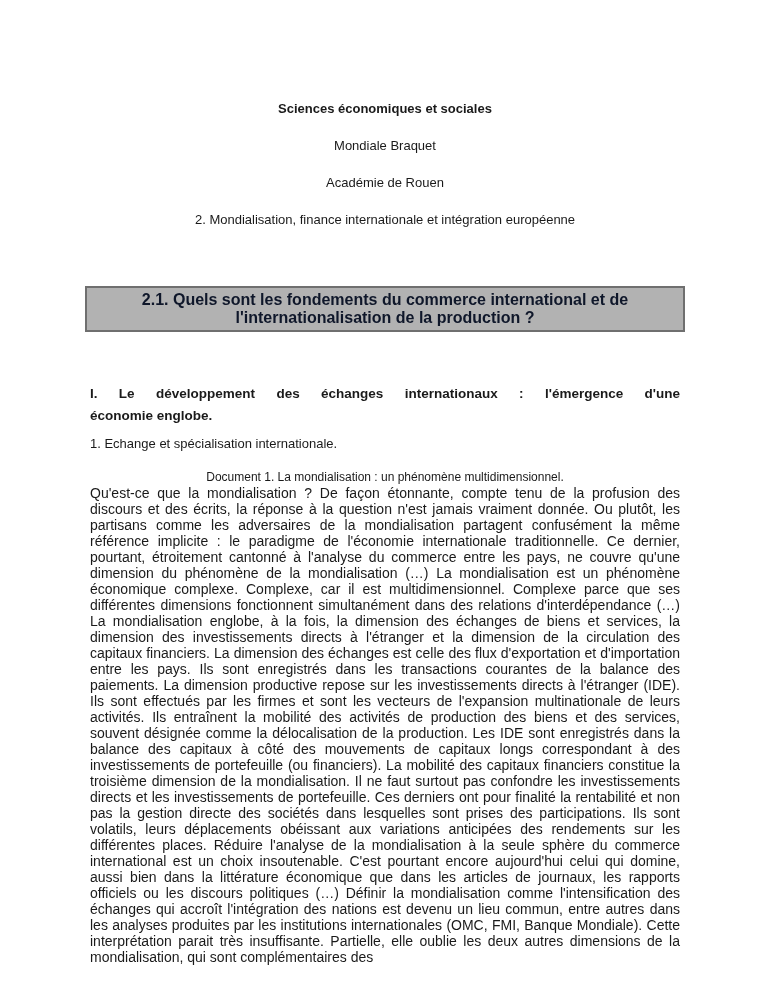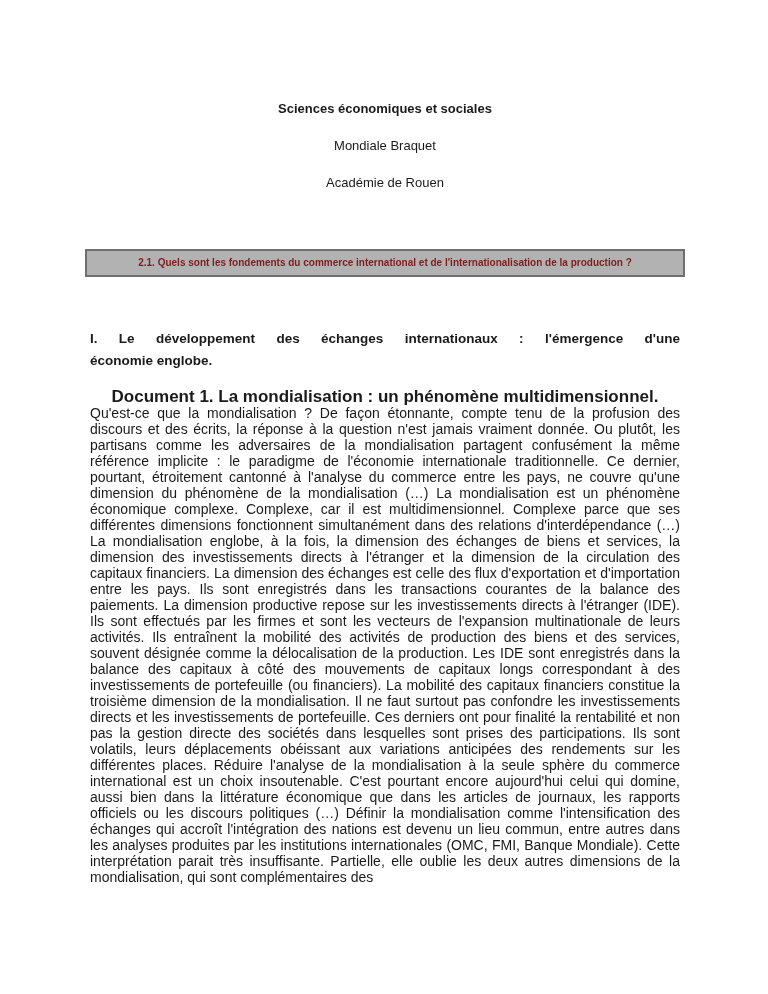--- a/index.html
+++ b/index.html
@@ -30,23 +30,23 @@
   .hdr-title { font-weight: bold; }
   .banner {
     box-sizing: border-box;
     width: 600px;
     margin: 59px 0 0 -5px;
     background: #b2b2b2;
     border: 2px solid #6f6f6f;
     padding: 3px 48px;
     text-align: center;
     font-weight: bold;
-    font-size: 10px;
+    font-size: 16px;
     line-height: 18px;
-    color: #7f1d1d;
+    color: #0f172a;
   }
   .heading1 {
     margin-top: 51px;
     font-weight: bold;
     font-size: 13.5px;
     line-height: 22px;
   }
   .heading1 .hline {
   }
   .heading1 .justify-last {
@@ -54,50 +54,52 @@
     text-align-last: justify;
   }
   .subheading {
     margin-top: 9px;
     font-size: 13px;
     line-height: 16px;
   }
   .doc-title {
     margin-top: 17px;
     text-align: center;
-    font-weight: bold;
-    font-size: 17px;
+    font-weight: normal;
+    font-size: 12px;
     line-height: 16px;
   }
   .doc-body {
     margin-top: 0;
     font-size: 14px;
     line-height: 16px;
     text-align: justify;
   }
 </style>
 </head>
 <body>
 
 <div class="page">
 
   <div class="hdr-line hdr-title">Sciences économiques et sociales</div>
 
   <div class="hdr-line">Mondiale Braquet</div>
 
   <div class="hdr-line">Académie de Rouen</div>
 
+  <div class="hdr-line">2. Mondialisation, finance internationale et intégration européenne</div>
 
   <div class="banner" style="background: rgb(178, 178, 178); border-color: rgb(111, 111, 111);">
     <span>2.1. Quels sont les fondements du commerce international et de l'internationalisation de la production ?</span>
   </div>
 
   <div class="heading1">
     <div class="hline justify-last">I. Le développement des échanges internationaux : l'émergence d'une</div>
     <div class="hline">économie englobe.</div>
   </div>
 
+  <div class="subheading">1. Echange et spécialisation internationale.</div>
 
   <div class="doc-title">Document 1. La mondialisation : un phénomène multidimensionnel.</div>
 
   <div class="doc-body">Qu'est-ce que la mondialisation ? De façon étonnante, compte tenu de la profusion des discours et des écrits, la réponse à la question n'est jamais vraiment donnée. Ou plutôt, les partisans comme les adversaires de la mondialisation partagent confusément la même référence implicite : le paradigme de l'économie internationale traditionnelle. Ce dernier, pourtant, étroitement cantonné à l'analyse du commerce entre les pays, ne couvre qu'une dimension du phénomène de la mondialisation (…)  La mondialisation est un phénomène économique complexe. Complexe, car il est multidimensionnel. Complexe parce que ses différentes dimensions fonctionnent simultanément dans des relations d'interdépendance (…) La mondialisation englobe, à la fois, la dimension des échanges de biens et services, la dimension des investissements directs à l'étranger et la dimension de la circulation des capitaux financiers. La dimension des échanges est celle des flux d'exportation et d'importation entre les pays. Ils sont enregistrés dans les transactions courantes de la balance des paiements. La dimension productive repose sur les investissements directs à l'étranger (IDE). Ils sont effectués par les firmes et sont les vecteurs de l'expansion multinationale de leurs activités. Ils entraînent la mobilité des activités de production des biens et des services, souvent désignée comme la délocalisation de la production. Les IDE sont enregistrés dans la balance des capitaux à côté des mouvements de capitaux longs correspondant à des investissements de portefeuille (ou financiers). La mobilité des capitaux financiers constitue la troisième dimension de la mondialisation. Il ne faut surtout pas confondre les investissements directs et les investissements de portefeuille. Ces derniers ont pour finalité la rentabilité et non pas la gestion directe des sociétés dans lesquelles sont prises des participations. Ils sont volatils, leurs déplacements obéissant aux variations anticipées des rendements sur les différentes places. Réduire l'analyse de la mondialisation à la seule sphère du commerce international est un choix insoutenable. C'est pourtant encore aujourd'hui celui qui domine, aussi bien dans la littérature économique que dans les articles de journaux, les rapports officiels ou les discours politiques (…) Définir la mondialisation comme l'intensification des échanges qui accroît l'intégration des nations est devenu un lieu commun, entre autres dans les analyses produites par les institutions internationales (OMC, FMI, Banque Mondiale). Cette interprétation parait très insuffisante. Partielle, elle oublie les deux autres dimensions de la mondialisation, qui sont complémentaires des</div>
 
 </div>
 
 </body></html>

